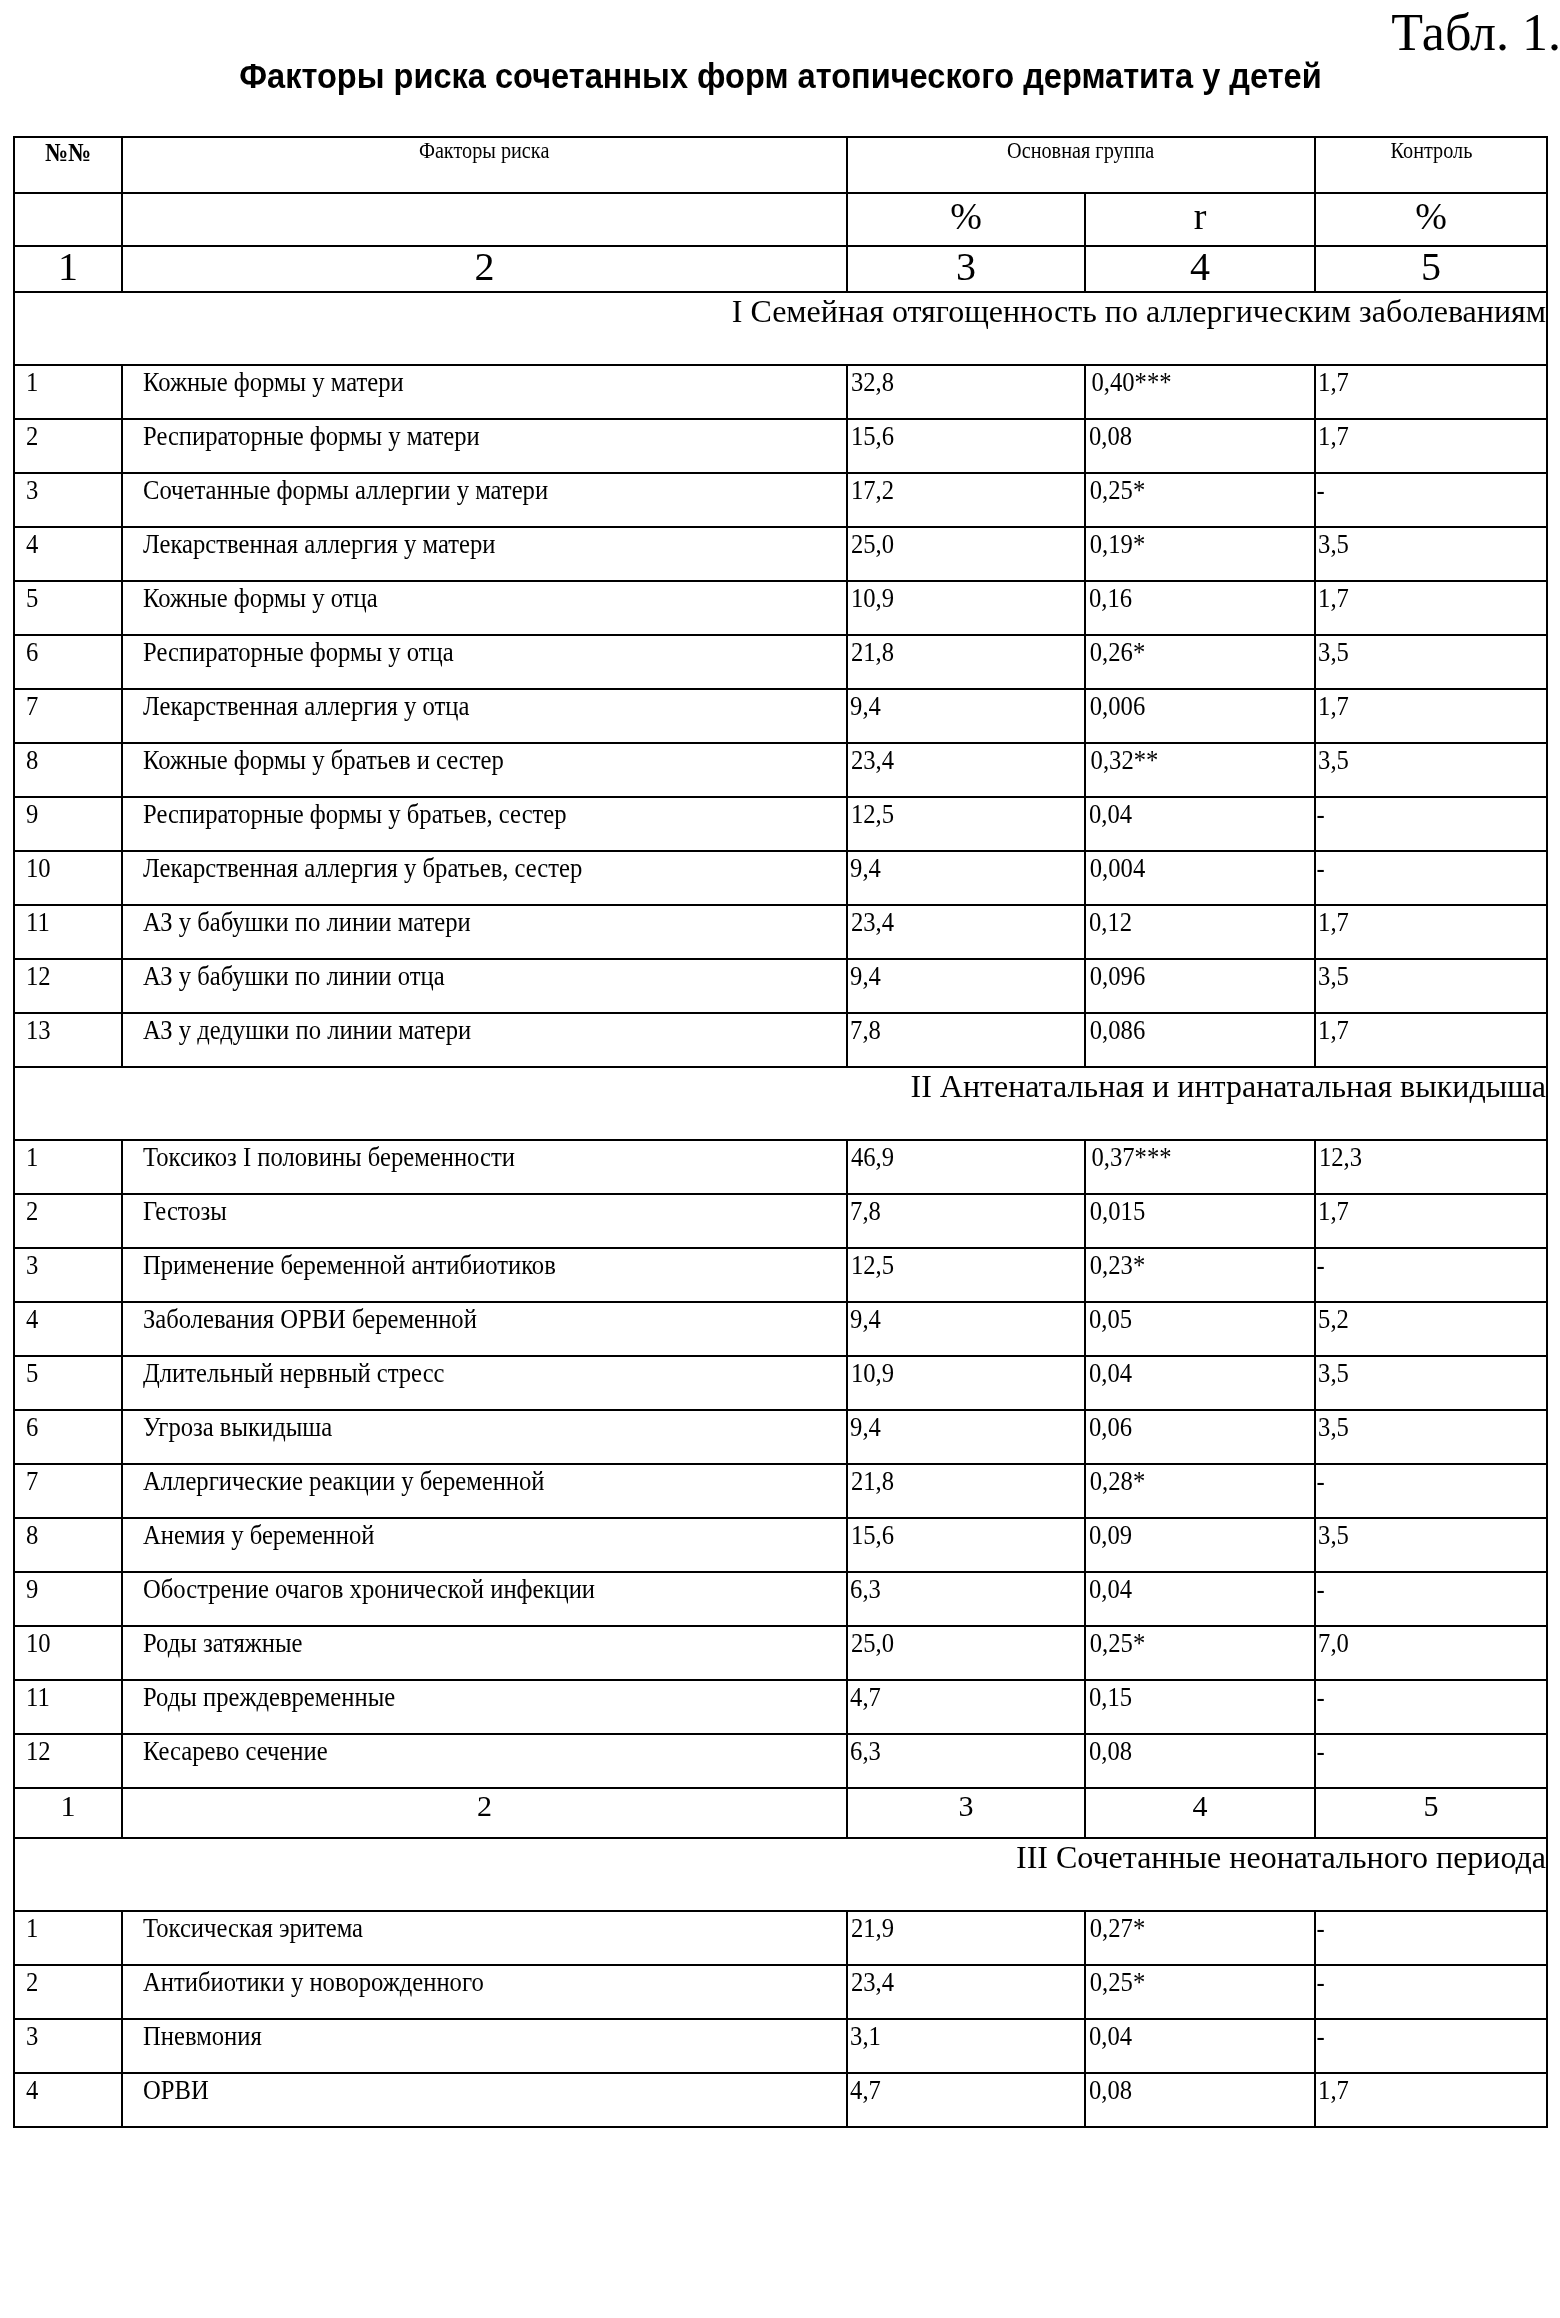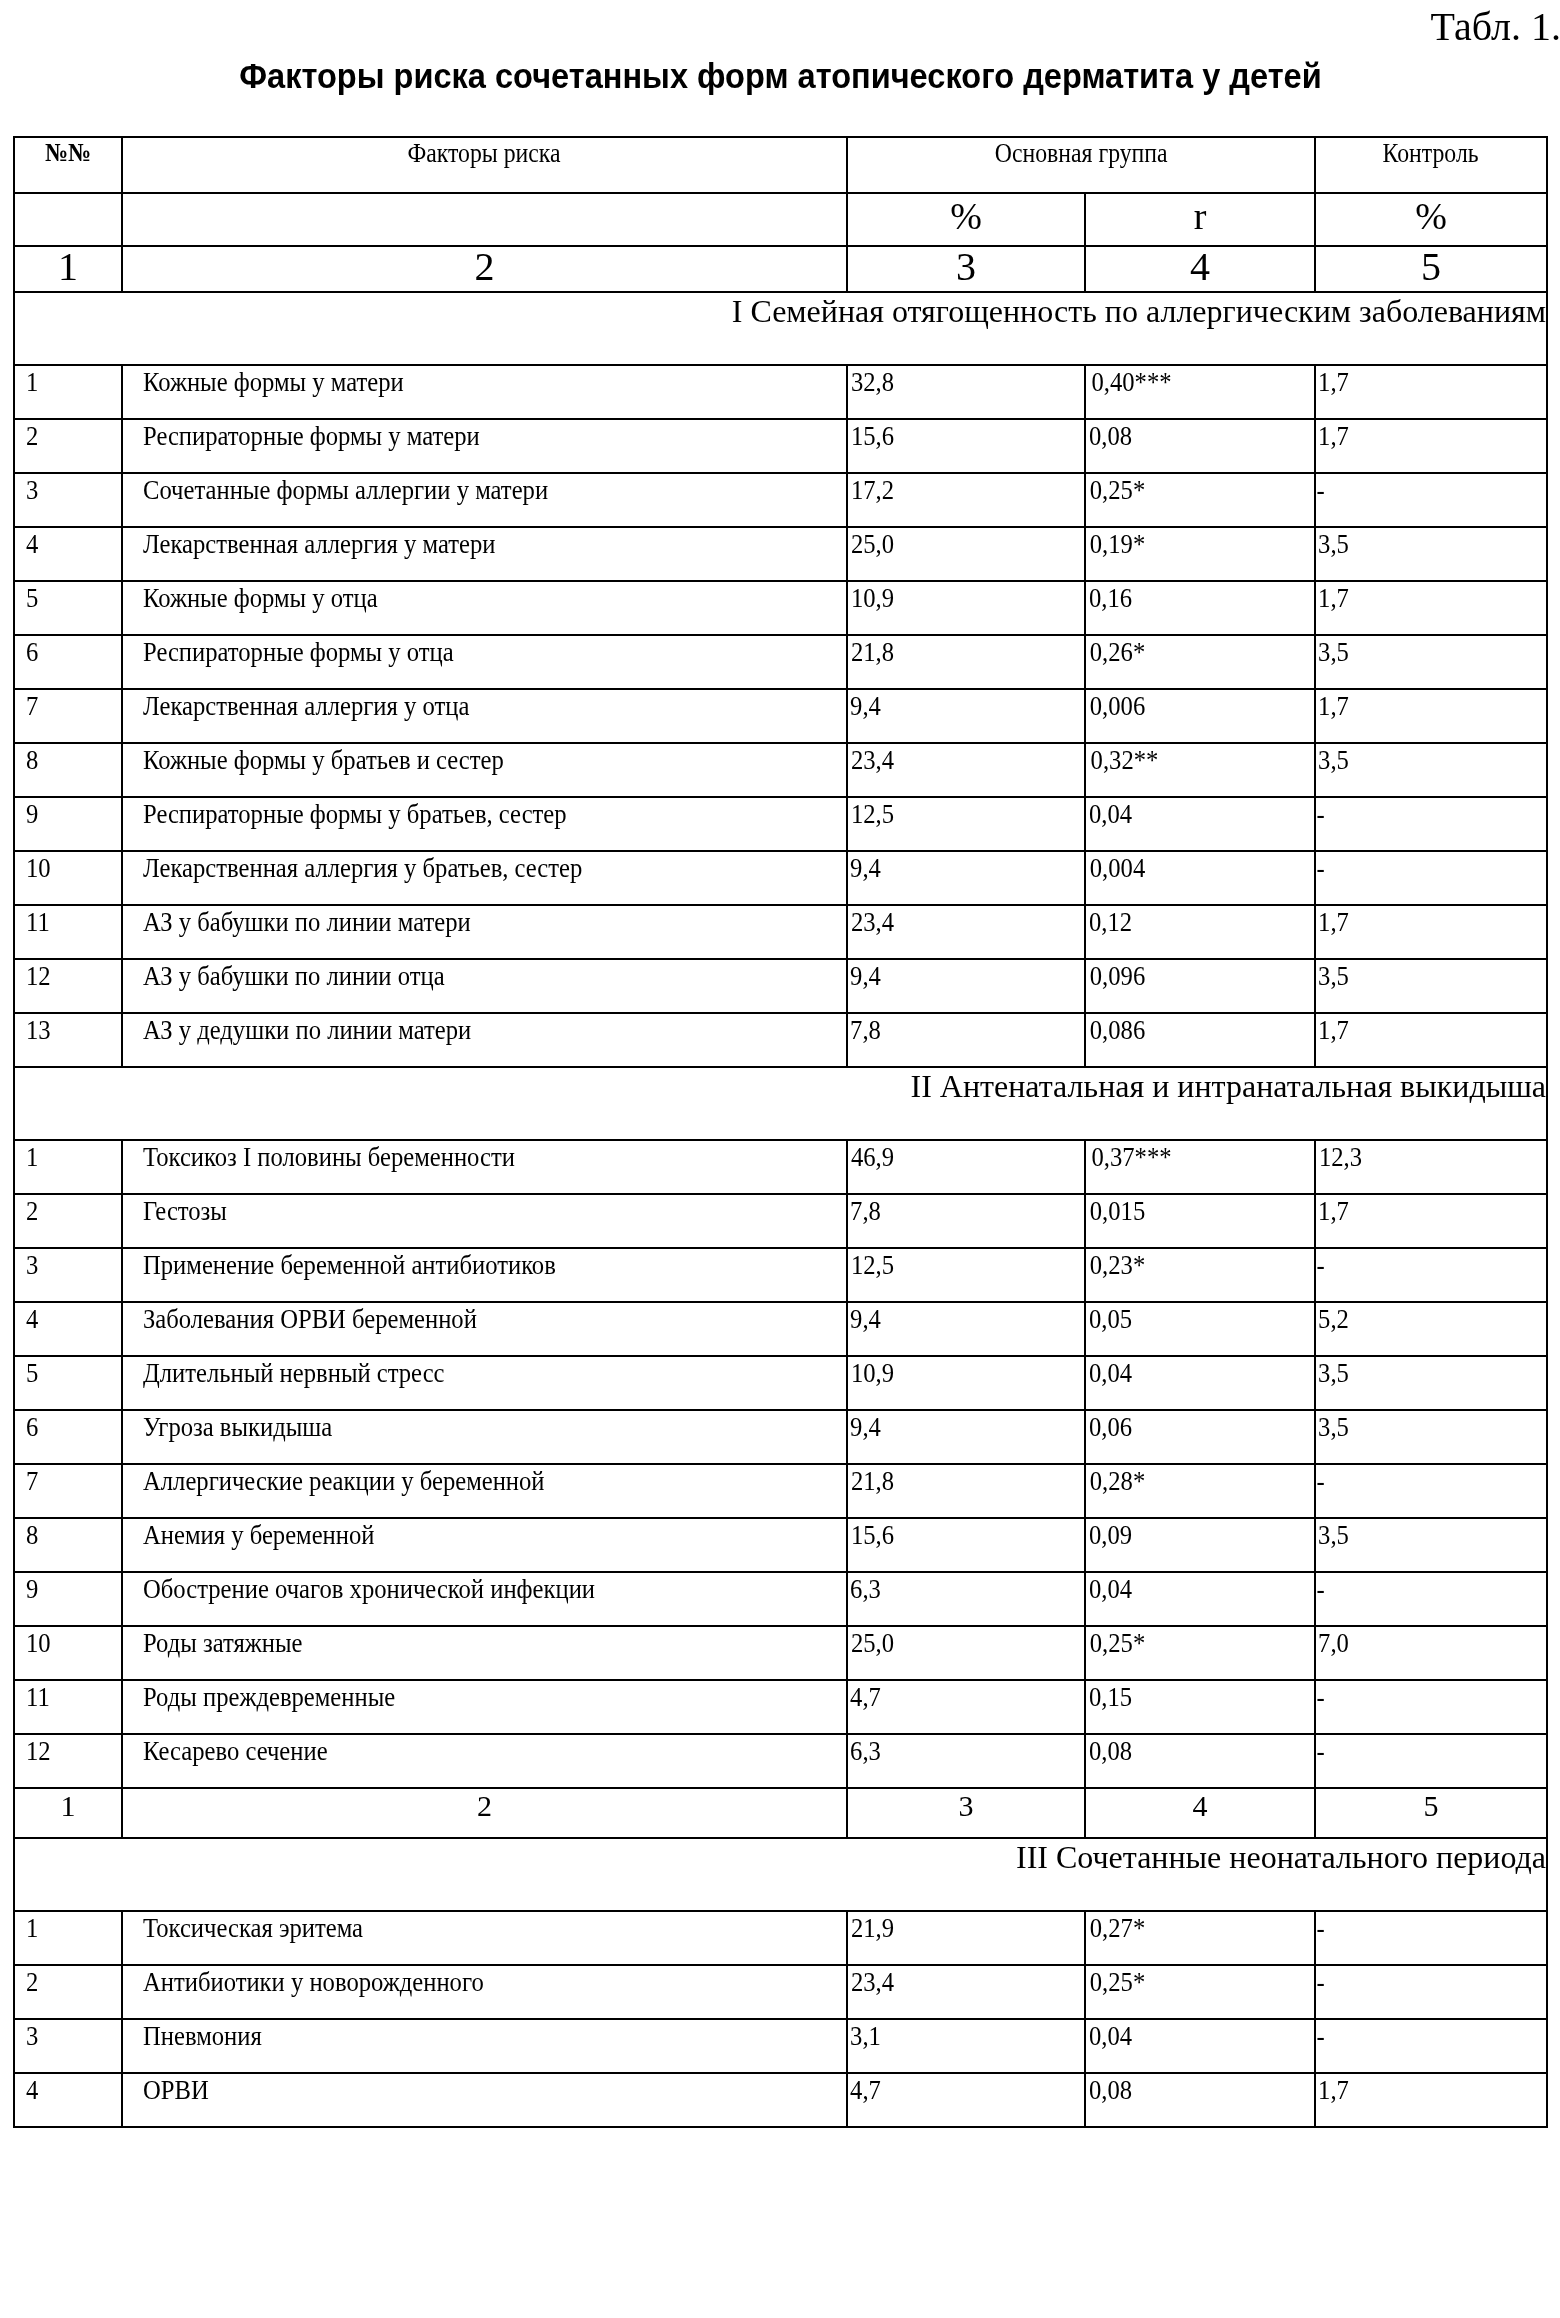--- a/index.html
+++ b/index.html
@@ -8,21 +8,21 @@
       height: 2319px;
       position: relative;
       font-family: "Liberation Serif", "DejaVu Serif", serif;
       color: #000;
       overflow: hidden;
     }
     .table-label {
       position: absolute;
       top: 3.2px;
       right: 0px;
-      font-size: 40px;
+      font-size: 52px;
       letter-spacing: 0px;
     }
     .doc-title {
       position: absolute;
       top: 56px;
       left: 0;
       width: 1561px;
       text-align: center;
       font-family: "Liberation Sans", "DejaVu Sans", sans-serif;
       font-weight: bold;
@@ -44,21 +44,21 @@
       vertical-align: top;
       overflow: hidden;
       white-space: nowrap;
     }
     col.c1 { width: 108px; }
     col.c2 { width: 725px; }
     col.c3 { width: 238px; }
     col.c4 { width: 230px; }
     col.c5 { width: 232px; }
 
-    .hdr td { height: 54px; font-size: 27px; text-align: center; vertical-align: top; padding-top: 4.8px; }
+    .hdr td { height: 54px; font-size: 23px; text-align: center; vertical-align: top; padding-top: 4.8px; }
     .hdr td.h-num { font-weight: bold; font-size: 26px; }
     .sub td { height: 51px; font-size: 38px; text-align: center; vertical-align: middle; }
     .colnum td { height: 44px; font-size: 40px; text-align: center; vertical-align: middle; line-height: 40px; }
     .colnum2 td { height: 48px; font-size: 30px; text-align: center; vertical-align: top; padding-top: 4.8px; }
 
     .section td {
       height: 71px;
       font-size: 32px;
       text-align: right;
       vertical-align: top;

